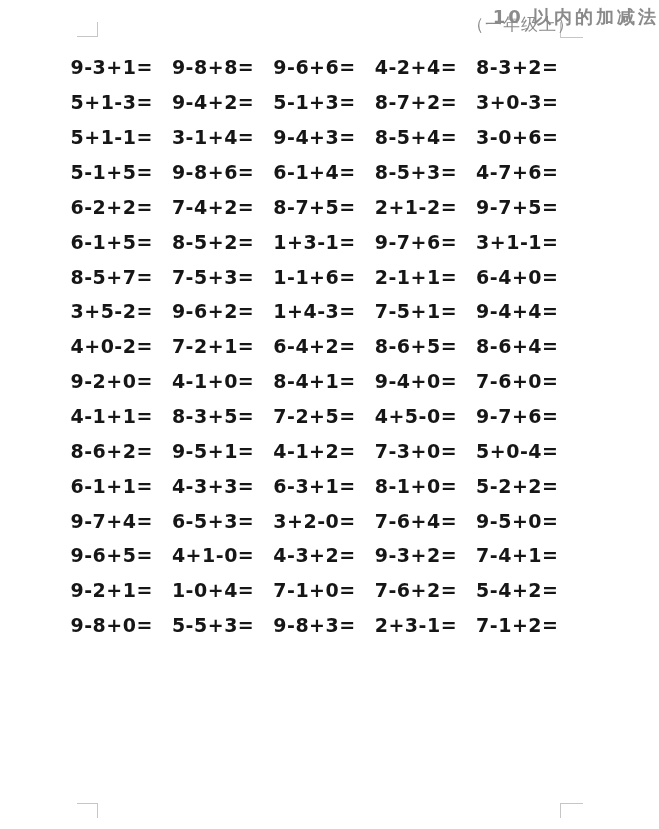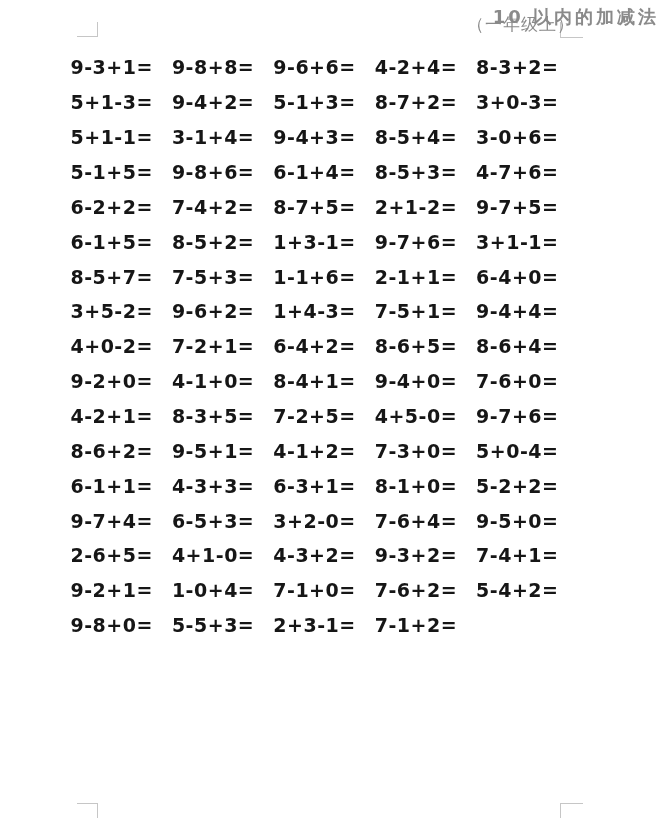--- a/index.html
+++ b/index.html
@@ -114,48 +114,49 @@
       <div class="cell">4+0-2=</div>
       <div class="cell">7-2+1=</div>
       <div class="cell">6-4+2=</div>
       <div class="cell">8-6+5=</div>
       <div class="cell">8-6+4=</div>
       <div class="cell">9-2+0=</div>
       <div class="cell">4-1+0=</div>
       <div class="cell">8-4+1=</div>
       <div class="cell">9-4+0=</div>
       <div class="cell">7-6+0=</div>
-      <div class="cell">4-2+1=</div>
+      <div class="cell">4-1+1=</div>
       <div class="cell">8-3+5=</div>
       <div class="cell">7-2+5=</div>
       <div class="cell">4+5-0=</div>
       <div class="cell">9-7+6=</div>
       <div class="cell">8-6+2=</div>
       <div class="cell">9-5+1=</div>
       <div class="cell">4-1+2=</div>
       <div class="cell">7-3+0=</div>
       <div class="cell">5+0-4=</div>
       <div class="cell">6-1+1=</div>
       <div class="cell">4-3+3=</div>
       <div class="cell">6-3+1=</div>
       <div class="cell">8-1+0=</div>
       <div class="cell">5-2+2=</div>
       <div class="cell">9-7+4=</div>
       <div class="cell">6-5+3=</div>
       <div class="cell">3+2-0=</div>
       <div class="cell">7-6+4=</div>
       <div class="cell">9-5+0=</div>
-      <div class="cell">2-6+5=</div>
+      <div class="cell">9-6+5=</div>
       <div class="cell">4+1-0=</div>
       <div class="cell">4-3+2=</div>
       <div class="cell">9-3+2=</div>
       <div class="cell">7-4+1=</div>
       <div class="cell">9-2+1=</div>
       <div class="cell">1-0+4=</div>
       <div class="cell">7-1+0=</div>
       <div class="cell">7-6+2=</div>
       <div class="cell">5-4+2=</div>
       <div class="cell">9-8+0=</div>
       <div class="cell">5-5+3=</div>
+      <div class="cell">9-8+3=</div>
       <div class="cell">2+3-1=</div>
       <div class="cell">7-1+2=</div>
     </div>
 </div>
 
 </body></html>

